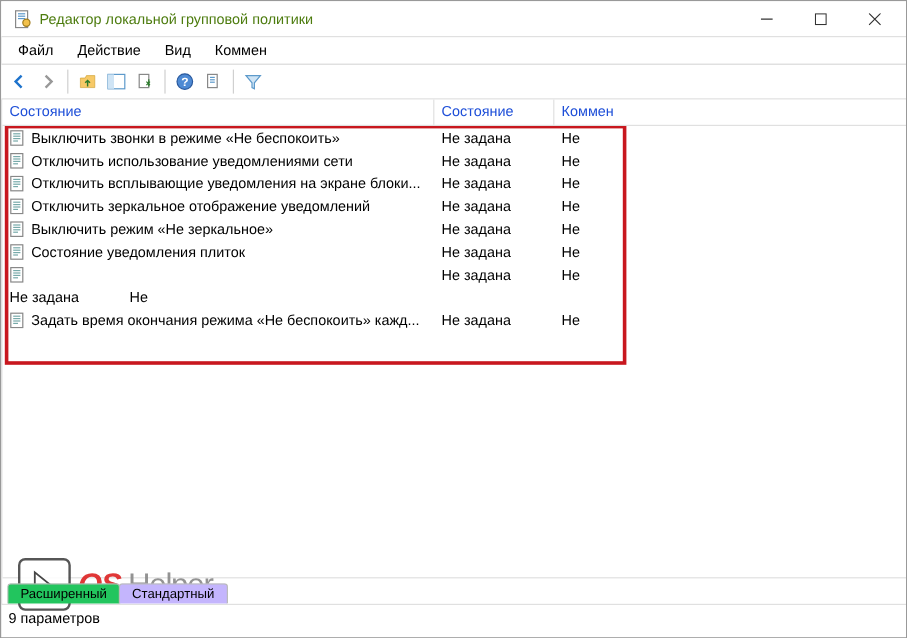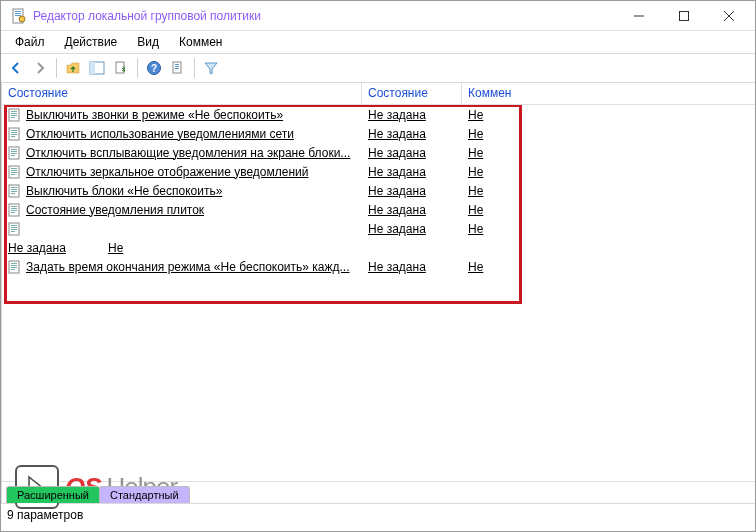--- a/index.html
+++ b/index.html
@@ -1,19 +1,19 @@
 <!DOCTYPE html>
 <html><head>
 <meta charset="utf-8">
 <style>
   * { box-sizing: border-box; margin: 0; padding: 0; font-family: "Segoe UI", Tahoma, sans-serif; }
   body { background: #fff; width: 756px; height: 532px; overflow: hidden; position: relative; border: 1px solid #999; }
   .titlebar { height: 30px; display: flex; align-items: center; padding: 0 4px; background: #fff; border-bottom: 1px solid #e0e0e0; }
   .titlebar .app-icon { width: 16px; height: 16px; margin: 0 6px; }
-  .titlebar .title-text { font-size: 12px; color: #8b5cf6; flex: 1; }
+  .titlebar .title-text { font-size: 12px; color: #4d7c0f; flex: 1; }
   .window-controls { display: flex; height: 100%; }
   .window-controls .wc { width: 45px; height: 100%; display: flex; align-items: center; justify-content: center; cursor: pointer; }
   .wc svg { width: 10px; height: 10px; }
 
   .menubar { height: 22px; display: flex; align-items: center; padding: 0 4px; font-size: 12px; }
   .menubar .menu-item { padding: 2px 10px; cursor: pointer; }
 
   .toolbar { height: 30px; border-top: 1px solid #d9d9d9; border-bottom: 1px solid #d9d9d9; display: flex; align-items: center; padding: 0 4px; gap: 2px; background: #fff; }
   .toolbar .tb-btn { width: 22px; height: 22px; display: flex; align-items: center; justify-content: center; border: 1px solid transparent; cursor: pointer; }
   .toolbar .divider { width: 1px; height: 20px; background: #d0d0d0; margin: 0 3px; }
@@ -30,21 +30,21 @@
   .indent-3 { padding-left: 42px; }
   .indent-4 { padding-left: 56px; }
   .tree-hscroll { position: absolute; bottom: 0; left: 0; right: 0; height: 17px; overflow-x: scroll; overflow-y: hidden; }
 
   .list-pane { flex: 1; display: flex; flex-direction: column; position: relative; }
   .columns { display: flex; height: 22px; border-bottom: 1px solid #e0e0e0; font-size: 12px; background: #fff; }
   .col-h { padding: 3px 6px; border-right: 1px solid #e0e0e0; color: #1d4ed8; cursor: pointer; white-space: nowrap; overflow: hidden; }
   .rows { flex: 1; overflow: hidden; position: relative; }
   .highlight-box { position: absolute; border: 3px solid #c8171e; top: -1px; left: 2px; width: 518px; height: 200px; pointer-events: none; z-index: 5; }
   .list-row { display: flex; height: 19px; align-items: center; font-size: 12px; cursor: pointer; }
-  .cell { padding: 0 6px; white-space: nowrap; overflow: hidden; text-overflow: ellipsis; display: flex; align-items: flex-end; gap: 4px; text-decoration: underline; }
+  .cell { padding: 0 6px; white-space: nowrap; overflow: hidden; text-overflow: ellipsis; display: flex; align-items: flex-end; gap: 4px; }
   .cell .setting-icon { width: 14px; height: 14px; flex-shrink: 0; }
 
   .tabs-area { height: 22px; display: flex; align-items: flex-end; padding-left: 4px; background: #fff; border-top: 1px solid #e0e0e0; }
   .tab { font-size: 11px; padding: 2px 10px; border: 1px solid #bbb; border-bottom: none; background: #fff; border-top-left-radius: 3px; border-top-right-radius: 3px; margin-right: -1px; cursor: pointer; position: relative; }
   .tab.active { background: #c4b5fd; z-index: 2; }
   .tab.inactive { background: #22c55e; z-index: 1; }
 
   .list-hscroll { height: 17px; overflow-x: scroll; overflow-y: hidden; }
   .list-hscroll-inner { width: 900px; height: 1px; }
 
@@ -267,21 +267,21 @@
         </div>
         <div class="list-row">
           <div class="cell" style="width:360px">
             <svg class="setting-icon" viewBox="0 0 14 14">
               <rect x="1" y="1" width="10" height="12" fill="#fff" stroke="#888"></rect>
               <rect x="3" y="3" width="6" height="1" fill="#7aa"></rect>
               <rect x="3" y="5" width="6" height="1" fill="#7aa"></rect>
               <rect x="3" y="7" width="6" height="1" fill="#7aa"></rect>
               <rect x="3" y="9" width="4" height="1" fill="#7aa"></rect>
             </svg>
-            <span>Выключить блоки «Не беспокоить»</span>
+            <span>Выключить режим «Не зеркальное»</span>
           </div>
           <div class="cell" style="width:100px">
             <span>Не задана</span>
           </div>
           <div class="cell" style="flex:1">
             <span>Не</span>
           </div>
         </div>
         <div class="list-row">
           <div class="cell" style="width:360px">

